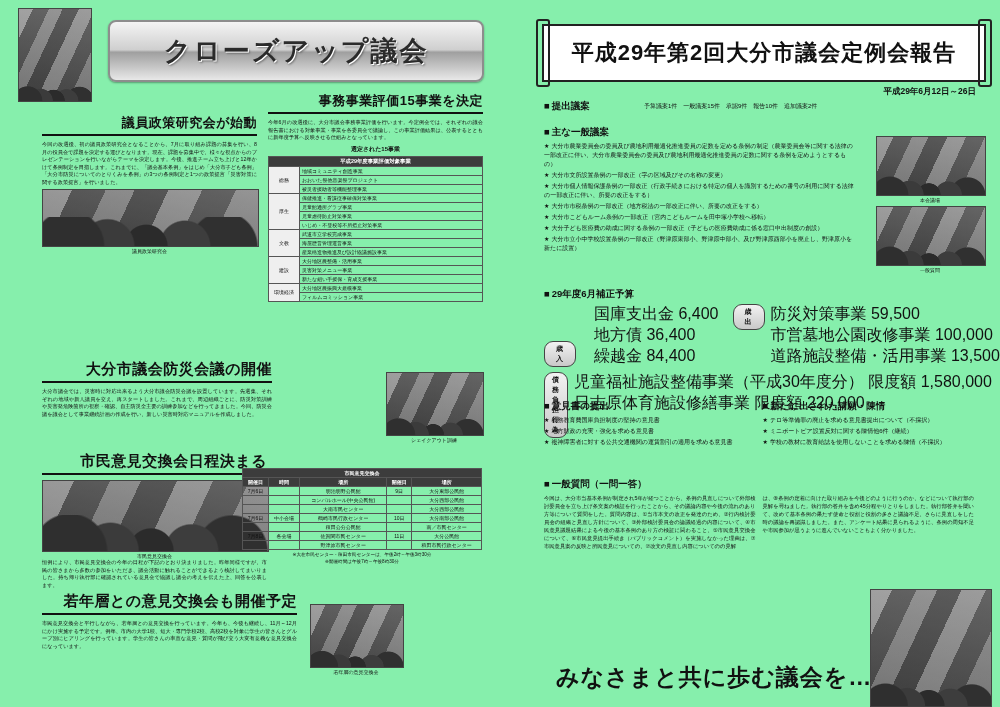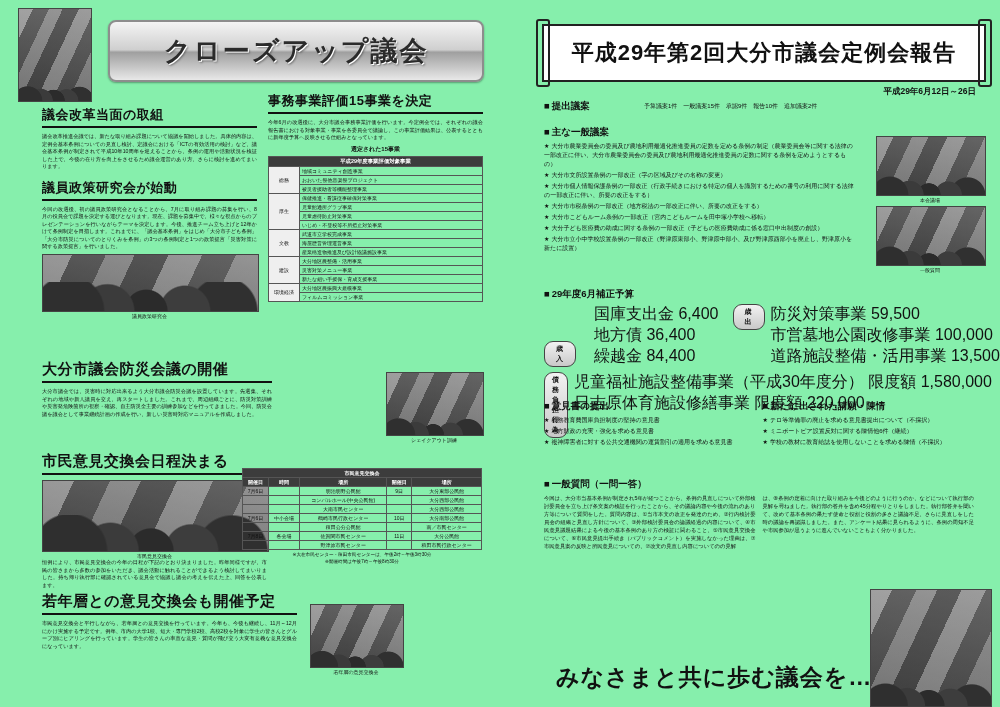--- a/index.html
+++ b/index.html
@@ -48,21 +48,21 @@
   }
   .mast-plate span{
     font-size:27px;font-weight:bold;letter-spacing:2px;
     color:#2b2b2b;text-shadow:1px 1px 0 #fff,2px 2px 2px rgba(0,0,0,.35);
   }
 
   .lcol1{position:absolute;left:42px;top:106px;width:215px;}
   .lcol2{position:absolute;left:268px;top:92px;width:215px;}
 
   .blk-title{
-    font-size:13px;font-weight:bold;text-align:left;
+    font-size:13px;font-weight:bold;text-align:right;
     border-bottom:2px solid #111;padding-bottom:2px;margin-bottom:5px;
     letter-spacing:.5px;
   }
   .blk-title.big{font-size:15px;}
 
   table.tbl{border-collapse:collapse;width:100%;font-size:5px;}
   table.tbl th,table.tbl td{border:.6px solid #555;padding:1px 2px;}
   table.tbl thead th{background:#3c3c3c;color:#fff;text-align:center;font-size:5.4px;}
   .tbl .cat{width:26px;text-align:center;background:#efefef;}
   .tbl-cap{font-size:6px;text-align:center;margin:3px 0 2px;font-weight:bold;}
@@ -122,24 +122,20 @@
   <div class="left">
 
     <div class="photo people mast-photo"></div>
 
     <div class="mast-plate">
       <span>クローズアップ議会</span>
     </div>
 
     <div class="lcol1">
 
-      <div>
-        <div class="blk-title">議会改革当面の取組</div>
-        <div class="tiny">議会改革推進会議では、新たな取り組み課題について協議を開始しました。具体的内容は、定例会基本条例についての見直し検討、定議会における「ICTの有効活用の検討」など、議会基本条例が制定されて平成10年10周年を迎えることから、条例の運用や活動状況を検証した上で、今後の在り方を向上をさせるため議会運営のあり方、さらに検討を進めてまいります。</div>
-      </div>
 
       <div style="margin-top:8px">
         <div class="blk-title">議員政策研究会が始動</div>
         <div class="tiny">今回の改選後、初の議員政策研究会となることから、7月に取り組み課題の募集を行い、8月の役員会で課題を決定する運びとなります。現在、課題を募集中で、様々な視点からのプレゼンテーションを行いながらテーマを決定します。今後、推進チーム立ち上げと12年かけて条例制定を目指します。これまでに、「議会基本条例」をはじめ「大分市子ども条例」「大分市防災についてのとりくみを条例」の3つの条例制定と1つの政策提言「災害対策に関する政策提言」を行いました。</div>
         <div class="photo people" style="width:100%;height:56px;margin-top:3px"></div>
         <div class="caption">議員政策研究会</div>
       </div>
 
     </div>
 

